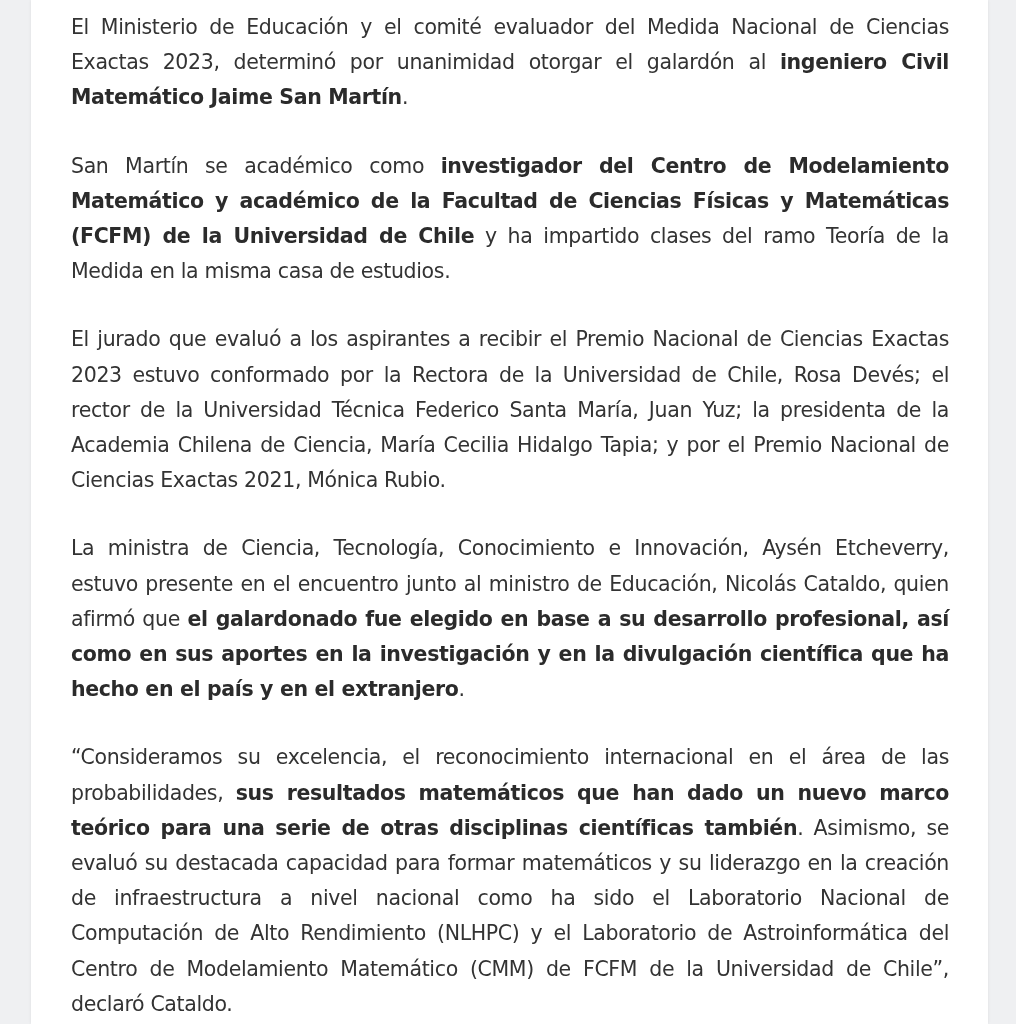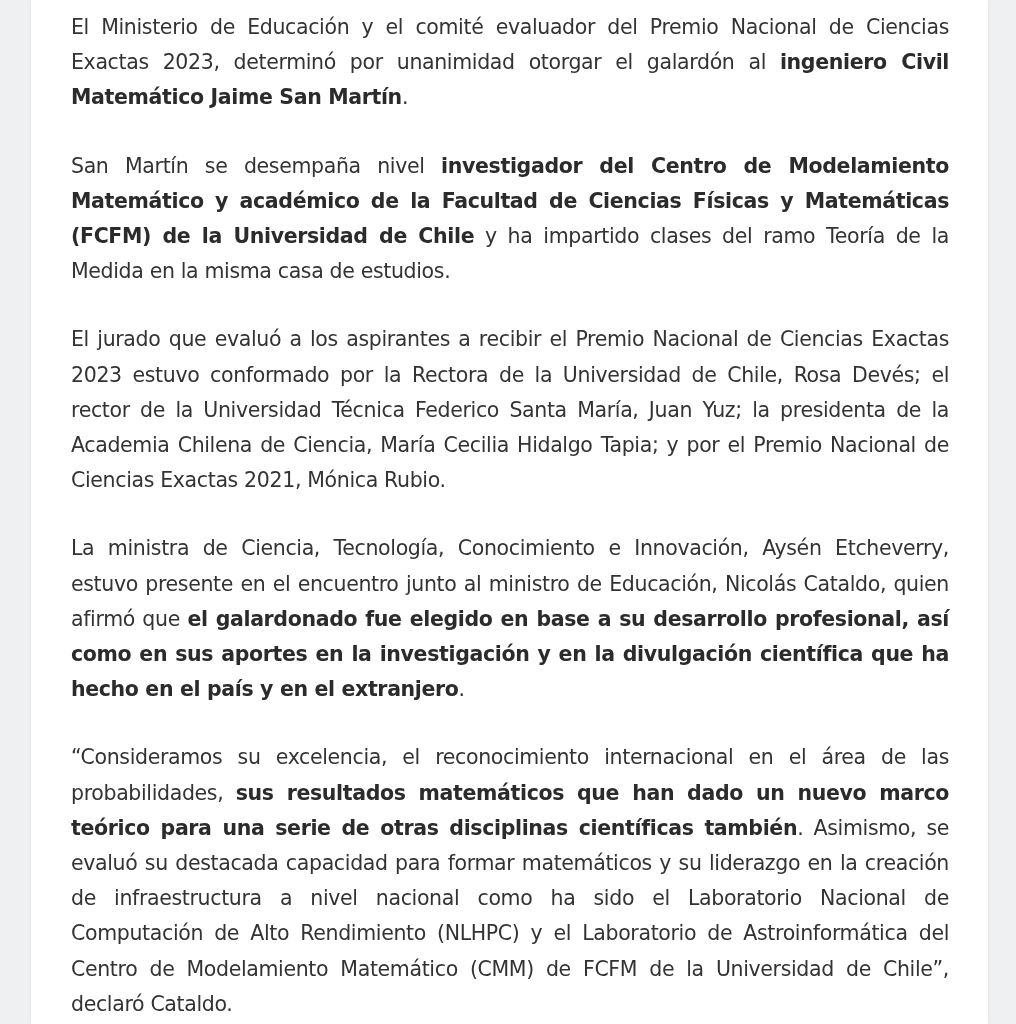--- a/index.html
+++ b/index.html
@@ -37,23 +37,23 @@
     .article b {
       font-weight: bold;
       color: #2b2b2b;
     }
   </style>
 </head>
 <body>
 
 <div class="page">
   <div class="article">
-    <p><span>El Ministerio de Educación y el comité evaluador del Premio Nacional de Ciencias Exactas 2023, determinó por unanimidad otorgar el galardón al </span><b>ingeniero Civil Matemático Jaime San Martín</b><span>.</span></p>
+    <p><span>El Ministerio de Educación y el comité evaluador del Medida Nacional de Ciencias Exactas 2023, determinó por unanimidad otorgar el galardón al </span><b>ingeniero Civil Matemático Jaime San Martín</b><span>.</span></p>
 
-    <p><span>San Martín se desempaña nivel </span><b>investigador del Centro de Modelamiento Matemático y académico de la Facultad de Ciencias Físicas y Matemáticas (FCFM) de la Universidad de Chile</b><span> y ha impartido clases del ramo Teoría de la Medida en la misma casa de estudios.</span></p>
+    <p><span>San Martín se académico como </span><b>investigador del Centro de Modelamiento Matemático y académico de la Facultad de Ciencias Físicas y Matemáticas (FCFM) de la Universidad de Chile</b><span> y ha impartido clases del ramo Teoría de la Medida en la misma casa de estudios.</span></p>
 
     <p><span>El jurado que evaluó a los aspirantes a recibir el Premio Nacional de Ciencias Exactas 2023 estuvo conformado por la Rectora de la Universidad de Chile, Rosa Devés; el rector de la Universidad Técnica Federico Santa María, Juan Yuz; la presidenta de la Academia Chilena de Ciencia, María Cecilia Hidalgo Tapia; y por el Premio Nacional de Ciencias Exactas 2021, Mónica Rubio.</span></p>
 
     <p><span>La ministra de Ciencia, Tecnología, Conocimiento e Innovación, Aysén Etcheverry, estuvo presente en el encuentro junto al ministro de Educación, Nicolás Cataldo, quien afirmó que </span><b>el galardonado fue elegido en base a su desarrollo profesional, así como en sus aportes en la investigación y en la divulgación científica que ha hecho en el país y en el extranjero</b><span>.</span></p>
 
     <p><span>“Consideramos su excelencia, el reconocimiento internacional en el área de las probabilidades, </span><b>sus resultados matemáticos que han dado un nuevo marco teórico para una serie de otras disciplinas científicas también</b><span>. Asimismo, se evaluó su destacada capacidad para formar matemáticos y su liderazgo en la creación de infraestructura a nivel nacional como ha sido el Laboratorio Nacional de Computación de Alto Rendimiento (NLHPC) y el Laboratorio de Astroinformática del Centro de Modelamiento Matemático (CMM) de FCFM de la Universidad de Chile”, declaró Cataldo.</span></p>
   </div>
 </div>
 
 </body></html>

